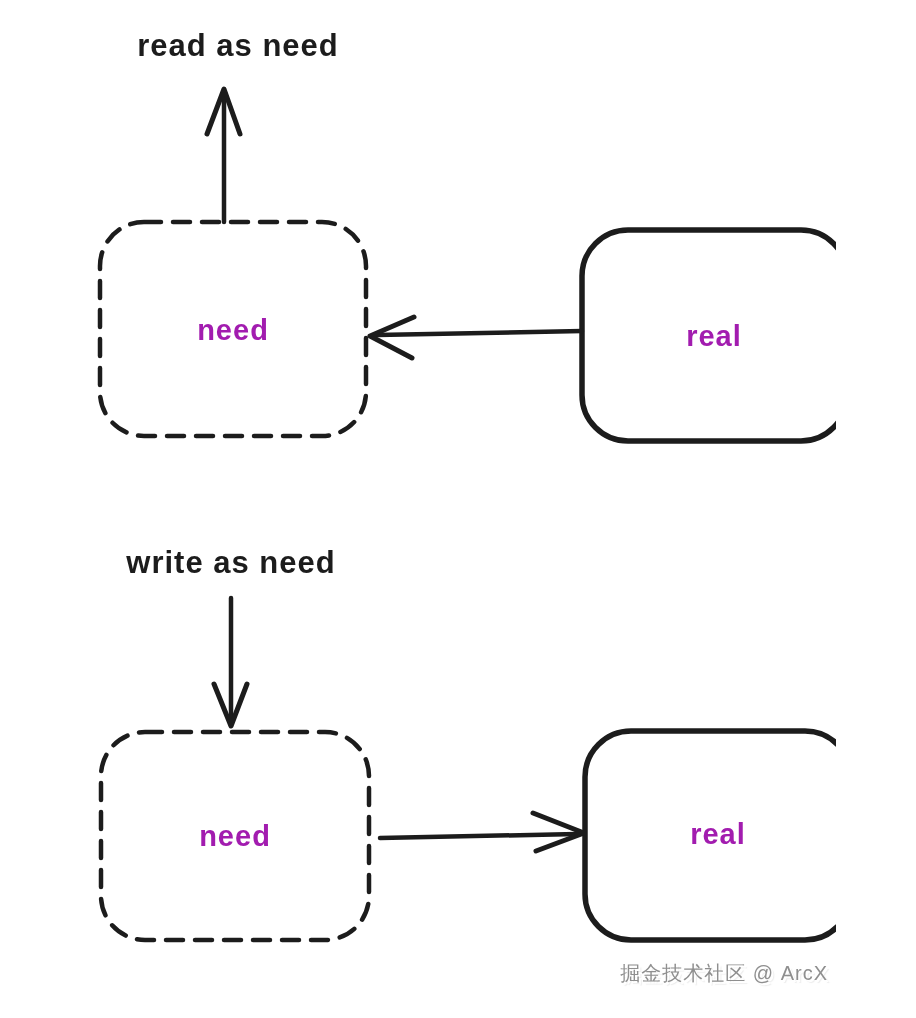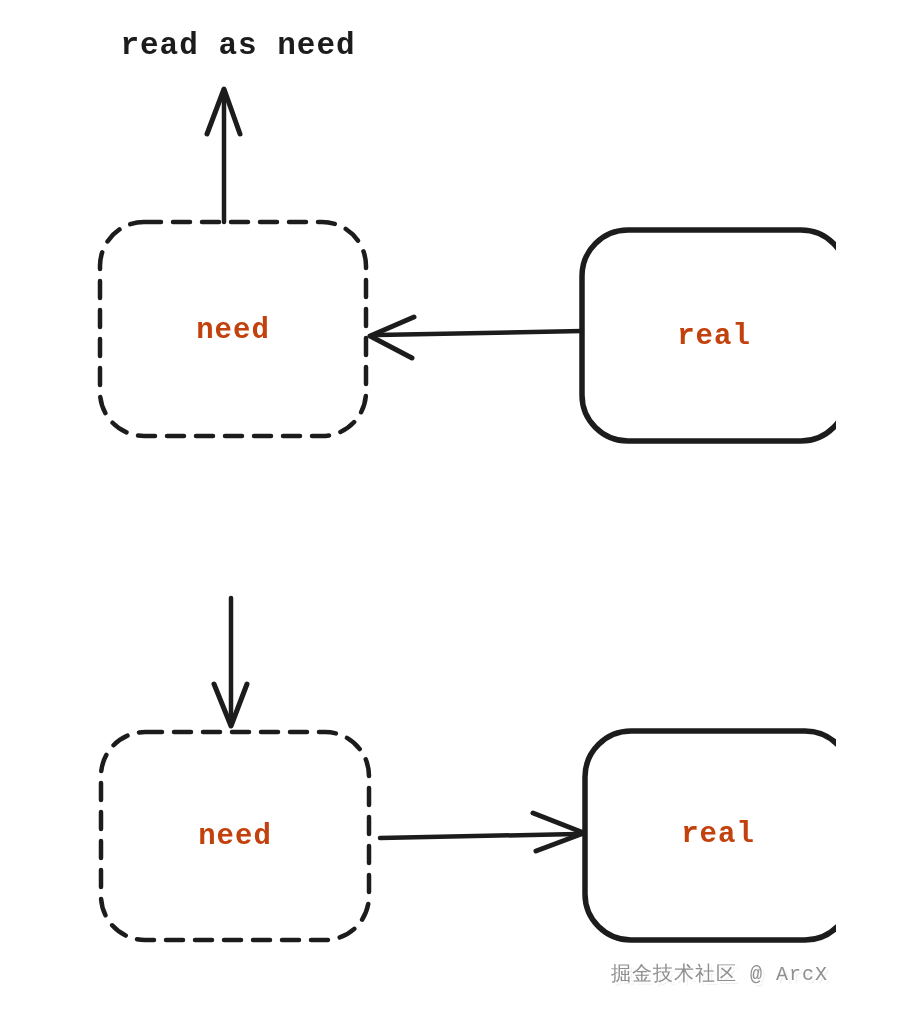--- a/index.html
+++ b/index.html
@@ -6,31 +6,31 @@
     margin: 0;
     padding: 0;
     background: #ffffff;
   }
   .canvas {
     position: relative;
     width: 836px;
     height: 1018px;
     background: #ffffff;
     overflow: hidden;
-    font-family: Liberation Mono, monospace;
+    font-family: Liberation Sans, sans-serif;
   }
   .shapes {
     position: absolute;
     left: 0;
     top: 0;
   }
   .label {
     position: absolute;
     transform: translate(-50%, -50%);
-    color: #c2410c;
+    color: #a21caf;
     font-weight: 600;
     font-size: 29px;
     letter-spacing: 1px;
     white-space: nowrap;
   }
   .caption {
     position: absolute;
     transform: translateX(-50%);
     color: #1c1c1c;
     font-weight: 600;
@@ -90,19 +90,20 @@
       <path class="stroke" stroke-width="5" d="M533,813 L584,833 L536,851"></path>
     </g>
   </svg>
 
   <div class="caption" style="left:238px; top:28px;">read as need</div>
 
   <div class="label" style="left:233px; top:330px;">need</div>
 
   <div class="label" style="left:714px; top:336px;">real</div>
 
+  <div class="caption" style="left:231px; top:545px;">write as need</div>
 
   <div class="label" style="left:235px; top:836px;">need</div>
 
   <div class="label" style="left:718px; top:834px;">real</div>
 
   <div class="watermark">掘金技术社区 @ ArcX</div>
 </div>
 
 </body></html>

